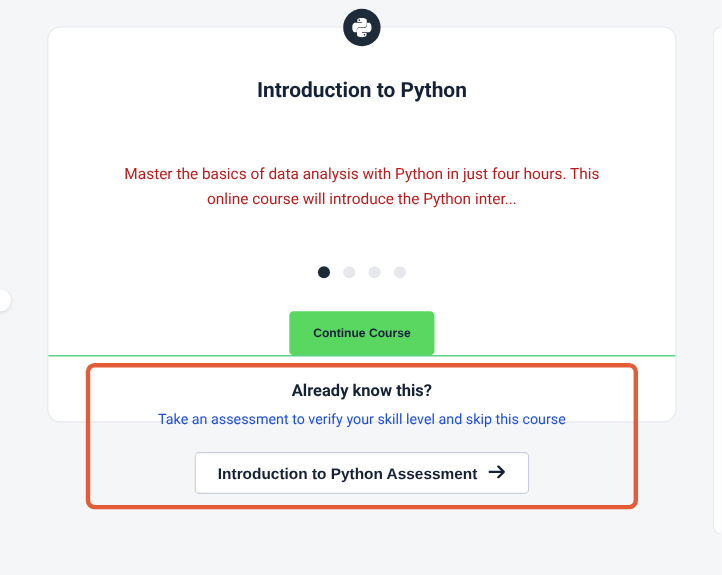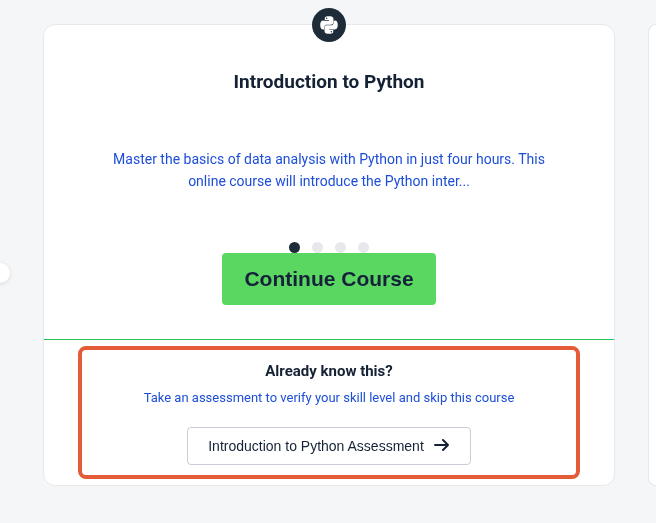--- a/index.html
+++ b/index.html
@@ -31,21 +31,21 @@
       height: 20px;
       border-radius: 50%;
       background: #fff;
       box-shadow: 0 1px 4px rgba(0,0,0,0.12);
     }
     .card {
       position: absolute;
       left: 43px;
       top: 24px;
       width: 572px;
-      height: 462px;
+      height: 360px;
       background: #fff;
       border: 1px solid #e6e8eb;
       border-radius: 12px;
       display: flex;
       flex-direction: column;
     }
     .card-top {
       flex: 1;
       padding: 0 40px;
       display: flex;
@@ -66,44 +66,45 @@
       margin-top: 28px;
       font-size: 19px;
       font-weight: 700;
       color: #152235;
       text-align: center;
     }
     .course-desc {
       margin-top: 56px;
       font-size: 14px;
       line-height: 1.55;
-      color: #1d4ed8;
+      color: #b91c1c;
       text-align: center;
       max-width: 460px;
     }
     .carousel-dots {
       margin-top: 50px;
       display: flex;
       gap: 12px;
       align-items: center;
     }
     .dot {
       width: 11px;
       height: 11px;
       border-radius: 50%;
       background: #e6e8eb;
     }
     .dot.active {
       background: #1e2c3a;
     }
     .continue-btn {
+      margin-top: 30px;
       background: #5ad760;
       border: none;
       padding: 14px 22px;
-      font-size: 21px;
+      font-size: 11px;
       font-weight: 700;
       color: #15203a;
       border-radius: 4px;
       cursor: pointer;
     }
     .card-bottom {
       border-top: 1px solid #22c55e;
       padding: 16px 24px 20px;
       position: relative;
     }
@@ -137,21 +138,21 @@
     }
     .assessment-btn {
       background: #fff;
       border: 1px solid #c9ced6;
       border-radius: 4px;
       padding: 10px 20px;
       display: flex;
       align-items: center;
       gap: 10px;
       font-size: 14px;
-      font-weight: 400;
+      font-weight: 700;
       color: #152235;
       cursor: pointer;
     }
     .next-card-sliver {
       position: absolute;
       right: 0;
       top: 24px;
       width: 8px;
       height: 462px;
       background: #fff;

